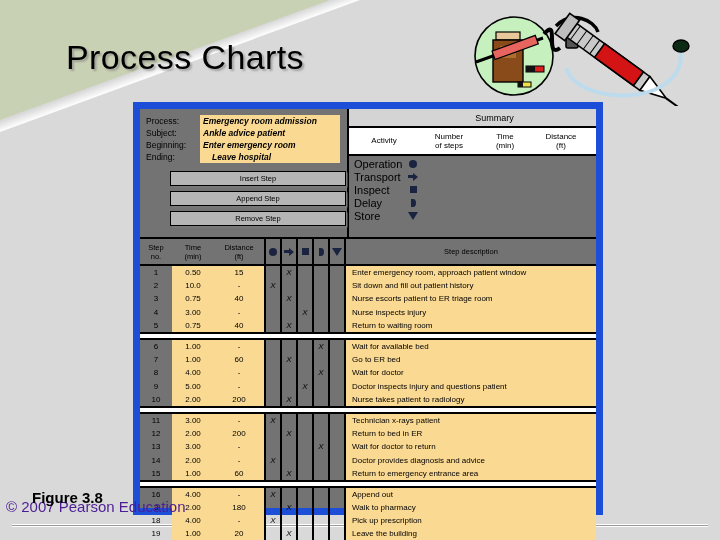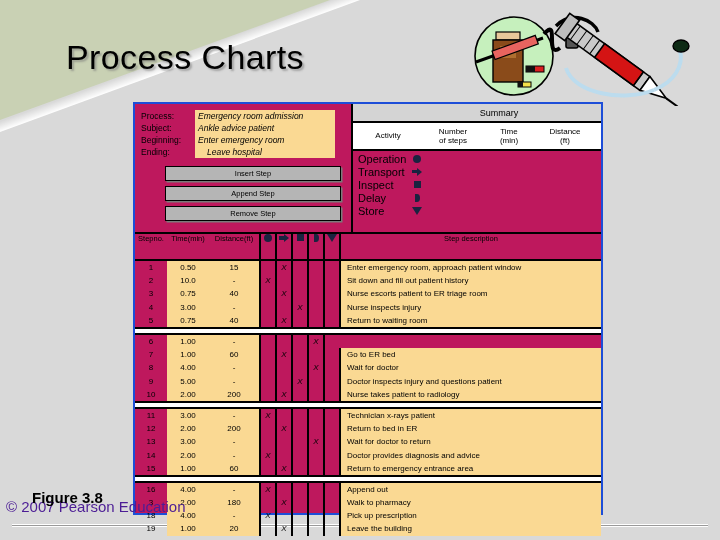--- a/index.html
+++ b/index.html
@@ -24,31 +24,31 @@
 
   
   #figure-caption{position:absolute;left:32px;top:489px;font-size:15px;font-weight:bold;color:#000;z-index:6;}
   #copyright{position:absolute;left:6px;top:498px;font-size:15px;color:#4c1d95;white-space:nowrap;z-index:3;}
 
   
   #clipart{position:absolute;left:448px;top:2px;width:264px;height:104px;}
 
   
   #process-chart{position:absolute;left:133px;top:102px;width:470px;height:413px;
-    background:#be185d;border:2px solid #1d4ed8;box-sizing:border-box;}
+    background:#737373;border:7px solid #1d4ed8;box-sizing:border-box;}
 
   
   .hdr{display:flex;height:128px;}
   .hdr-left{width:216px;padding:6px 0 0 6px;box-sizing:border-box;position:relative;}
   .hdr-right{flex:1;border-left:2px solid #000;box-sizing:border-box;}
 
   .info-rows{position:relative;}
   .info-row{display:flex;align-items:flex-start;height:12px;margin-bottom:0;}
   .info-label{width:54px;font-size:8.5px;color:#000;line-height:12px;}
-  .info-val{width:140px;font-size:8.5px;font-style:italic;font-weight:normal;
+  .info-val{width:140px;font-size:8.5px;font-style:italic;font-weight:bold;
     background:#fad993;line-height:12px;padding-left:3px;box-sizing:border-box;
     border-bottom:1.5px solid #000;}
   .info-row:last-child .info-val{border-bottom:none;padding-left:12px;}
   .info-shade{position:absolute;left:60px;top:0;width:140px;height:48px;background:#fad993;z-index:-1;}
 
   .btns{margin-top:8px;padding-left:24px;}
   .btn{width:176px;height:15px;background:#b5b5b5;border:1.5px solid #000;
     box-shadow:1.5px 1.5px 0 #7a7a7a;margin-bottom:5px;
     font-size:7.5px;color:#000;display:flex;align-items:center;justify-content:center;
     box-sizing:border-box;}
@@ -68,22 +68,22 @@
   .sum-row .c-num{width:58px;}.sum-row .c-time{width:52px;}.sum-row .c-dist{width:60px;}
 
   
   #steps-table{border-top:2px solid #000;}
   .trow{display:flex;}
   .c-step{width:32px;}
   .c-time2{width:42px;}
   .c-dist2{width:50px;}
   .c-sym{width:16px;}
   .c-desc{flex:1;}
-  .th{height:25px;font-size:7.5px;color:#000;display:flex;flex-direction:row;
-    align-items:flex-start;justify-content:center;line-height:9px;text-align:center;
+  .th{height:25px;font-size:7.5px;color:#000;display:flex;flex-direction:column;
+    align-items:center;justify-content:center;line-height:9px;text-align:center;
     box-sizing:border-box;}
   .th.sym-th{justify-content:center;}
   .sep-v{border-left:2px solid #000;}
   .thead{border-bottom:2px solid #000;}
   .td{height:13.2px;font-size:8px;color:#000;display:flex;align-items:center;
     box-sizing:border-box;}
   .td.num{justify-content:center;}
   .td.cen{justify-content:center;font-style:italic;}
   .td.desc{padding-left:6px;}
   .fill{background:#fad993;}
@@ -346,20 +346,21 @@
         <div class="blk">
           <div class="trow">
             <div class="td c-step num">6</div>
             <div class="td c-time2 num fill">1.00</div>
             <div class="td c-dist2 num fill">-</div>
             <div class="td c-sym cen sep-v"></div>
             <div class="td c-sym cen sep-v"></div>
             <div class="td c-sym cen sep-v"></div>
             <div class="td c-sym cen sep-v">X</div>
             <div class="td c-sym cen sep-v"></div>
+            <div class="td c-desc desc fill sep-v">Wait for available bed</div>
           </div>
           <div class="trow">
             <div class="td c-step num">7</div>
             <div class="td c-time2 num fill">1.00</div>
             <div class="td c-dist2 num fill">60</div>
             <div class="td c-sym cen sep-v"></div>
             <div class="td c-sym cen sep-v">X</div>
             <div class="td c-sym cen sep-v"></div>
             <div class="td c-sym cen sep-v"></div>
             <div class="td c-sym cen sep-v"></div>

